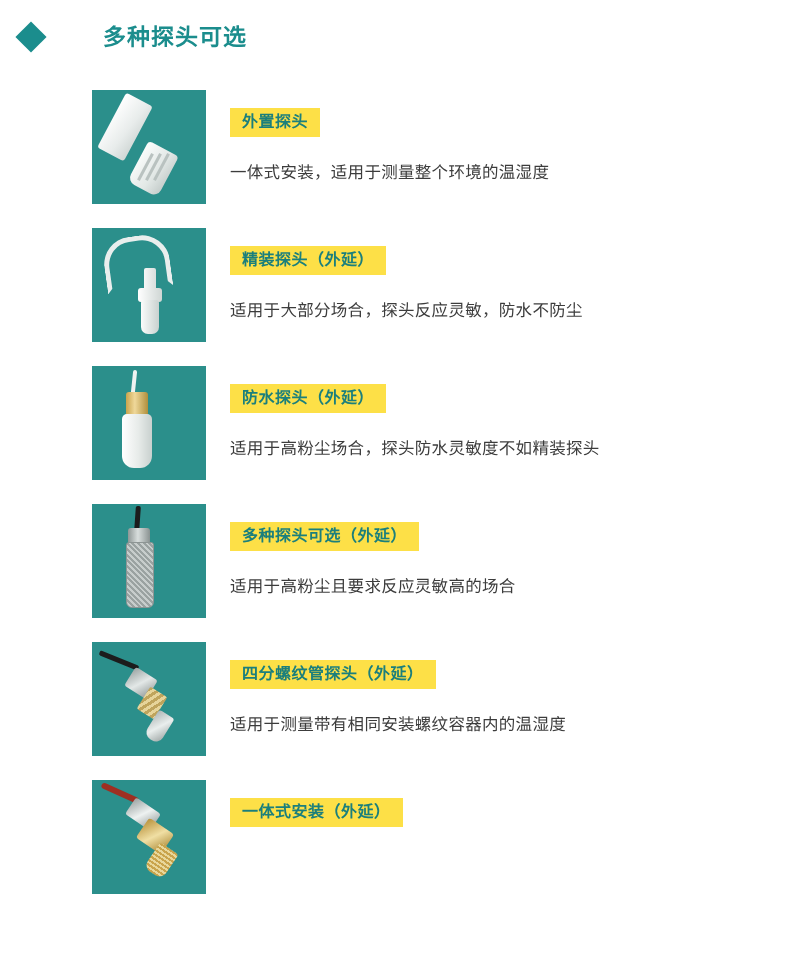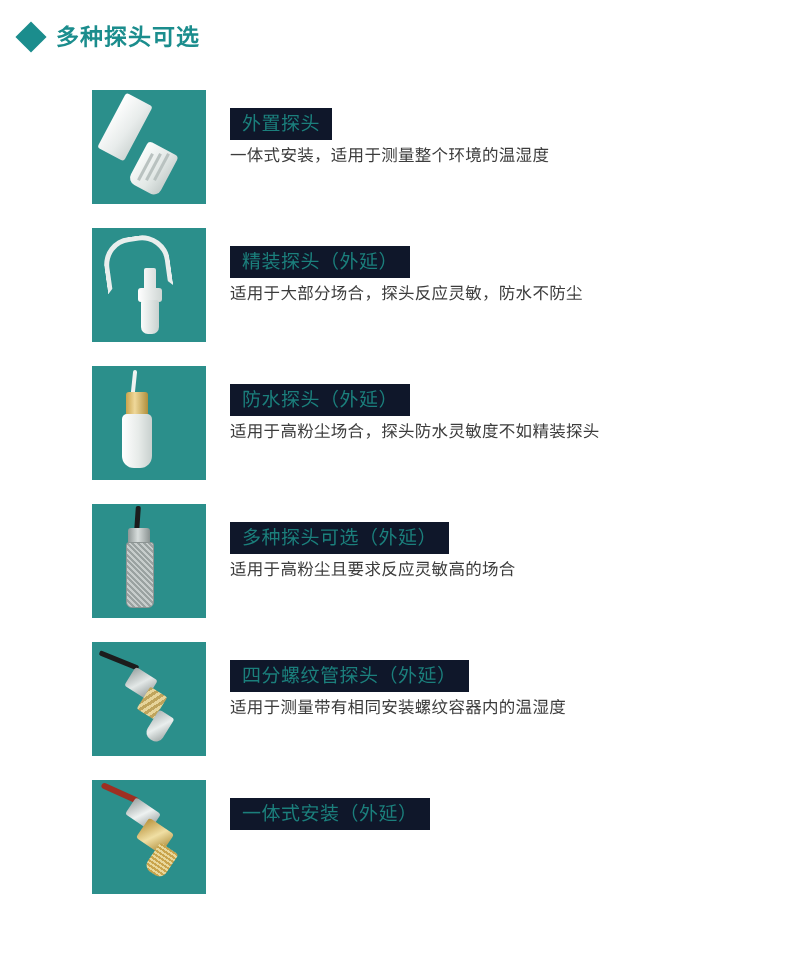--- a/index.html
+++ b/index.html
@@ -20,20 +20,21 @@
     height: 967px;
   }
 
   
   .header {
     display: flex;
     align-items: center;
     padding: 22px 0 0 20px;
     height: 52px;
     box-sizing: border-box;
+    gap: 47px;
   }
   .diamond {
     width: 22px;
     height: 22px;
     background: #1b8d8d;
     transform: rotate(45deg);
     margin-right: 14px;
     flex: 0 0 auto;
   }
   .header-title {
@@ -62,30 +63,30 @@
     flex: 0 0 auto;
     position: relative;
     overflow: hidden;
   }
   .item-body {
     margin-left: 24px;
     padding-top: 18px;
   }
   .tag {
     display: inline-block;
-    background: #0f172a;
+    background: #fde047;
     color: #1b7f7c;
-    font-size: 19px;
-    font-weight: normal;
+    font-size: 16px;
+    font-weight: bold;
     padding: 6px 12px 7px 12px;
     line-height: 1;
     letter-spacing: 0.5px;
   }
   .desc {
-    margin-top: 4px;
+    margin-top: 24px;
     font-size: 16.5px;
     color: #3c3c3c;
     line-height: 1.4;
     letter-spacing: 0.3px;
   }
 
   
   .probe { position: absolute; }
 
   

